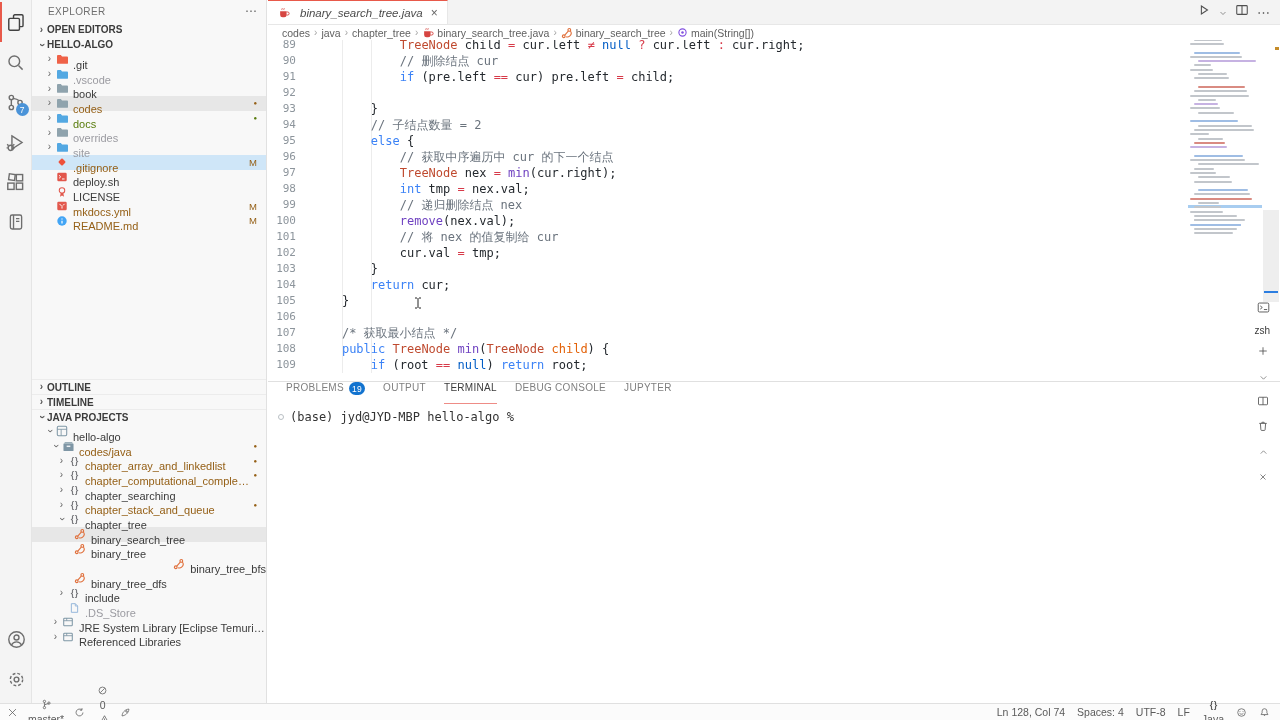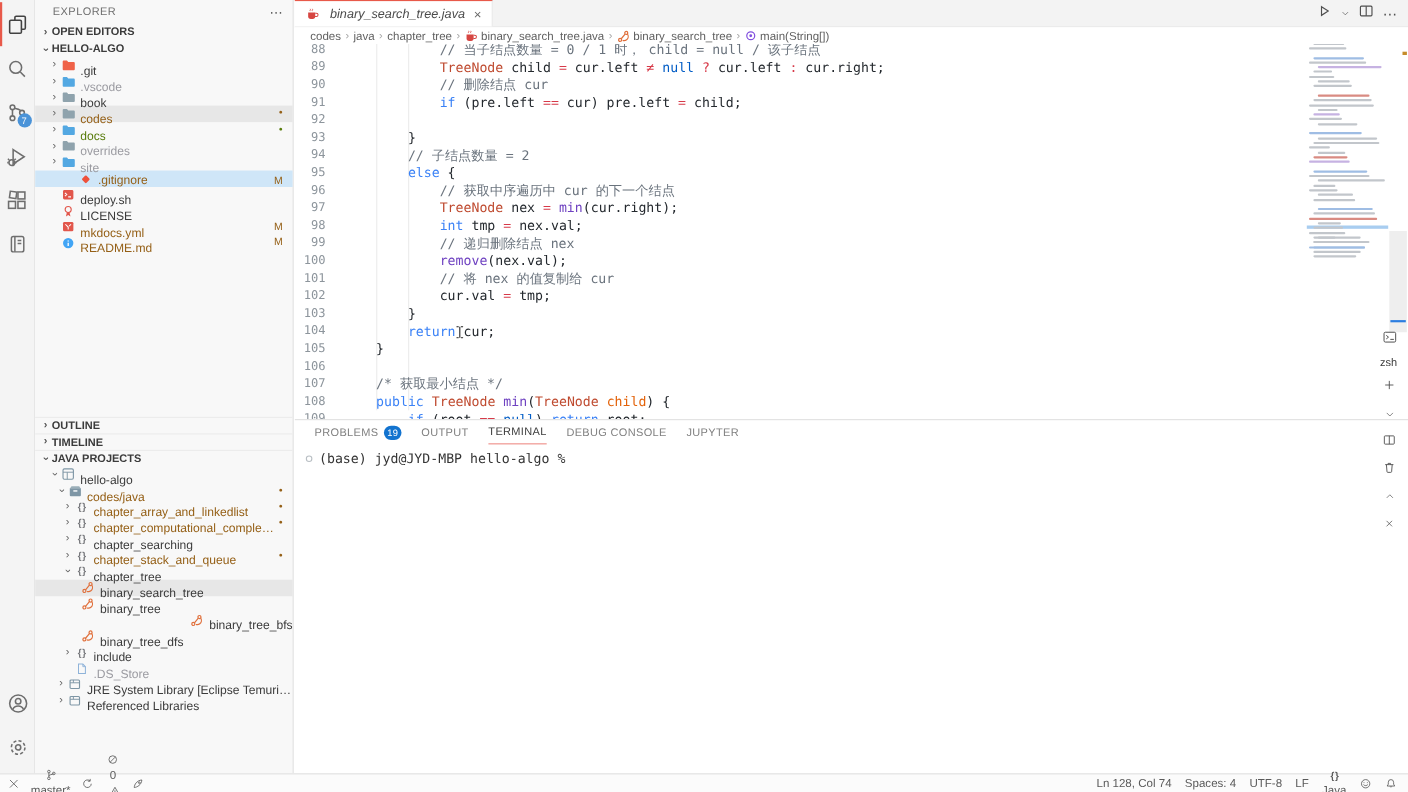--- a/index.html
+++ b/index.html
@@ -75,21 +75,21 @@
   .overview{position:absolute;top:0;right:0;width:18px;height:100%;}
   .ov-thumb{position:absolute;left:1px;right:1px;top:185px;height:92px;background:rgba(90,90,90,.10);}
   .ov-cursor{position:absolute;left:2px;right:2px;top:266px;height:2px;background:#2b7de0;}
   .ov-tick{position:absolute;right:1px;width:4px;height:3px;background:#c58c2a;}
 
   .mouse-ibeam{position:absolute;left:146px;top:270px;width:8px;height:12px;z-index:6;}
 
   
   .panel{position:absolute;top:381px;left:0;right:0;bottom:0;background:#fff;border-top:1px solid #e0e0e0;}
   .panel-header{position:absolute;top:0;left:0;right:0;height:22px;display:flex;align-items:center;padding:0 8px 0 18px;}
-  .ptab{font-size:10px;letter-spacing:.3px;color:#808080;margin-right:18px;display:flex;align-items:center;gap:5px;cursor:pointer;height:22px;}
+  .ptab{font-size:10px;letter-spacing:.3px;color:#808080;margin-right:18px;display:flex;gap:5px;cursor:pointer;height:22px;}
   .ptab.active{color:#3b3b3b;border-bottom:1.5px solid #ee8c86;}
   .pbadge{background:#1273cf;color:#fff;border-radius:8px;min-width:14px;height:13px;font-size:8.5px;display:flex;align-items:center;justify-content:center;padding:0 3px;}
   .panel-actions{margin-left:auto;display:flex;align-items:center;gap:7px;color:#4f4f4f;flex-direction:column;}
   .panel-actions svg{stroke:#4f4f4f;fill:none;stroke-width:1.1;cursor:pointer;}
   .shell-label{font-size:10px;color:#3b3b3b;margin-right:2px;}
   .terminal-line{position:absolute;top:28px;left:10px;display:flex;align-items:center;gap:6px;font-family:"DejaVu Sans Mono",monospace;font-size:12px;color:#333;}
   .prompt-circle{width:6px;height:6px;border:1px solid #b9bfc4;border-radius:50%;}
 
   
   .statusbar{position:absolute;left:0;right:0;bottom:0;height:17px;background:#fbfbfb;border-top:1px solid #e0e0e0;display:flex;align-items:center;font-size:10.5px;color:#5a5a5a;}
@@ -236,21 +236,21 @@
         </div>
         <div class="trow" style="padding-left: 12px;">
           <span class="chev">›</span>
           <span class="ticon">
             <svg width="13" height="11" viewBox="0 0 14 12">
               <path d="M1 2.2 a1 1 0 0 1 1-1 h3.2 l1.3 1.5 h5.5 a1 1 0 0 1 1 1 v6 a1 1 0 0 1 -1 1 h-10 a1 1 0 0 1 -1-1 z" fill="#53a8e2"></path>
             </svg>
           </span>
           <span class="tlabel git-ign">site</span>
         </div>
-        <div class="trow sel-blue" style="padding-left: 28px; align-items: flex-end;">
+        <div class="trow sel-blue" style="padding-left: 12px;">
           <span class="chev"></span>
           <span class="ticon">
             <svg width="12" height="12" viewBox="0 0 14 14">
               <rect x="3.8" y="3.8" width="6.4" height="6.4" rx="1.2" transform="rotate(45 7 7)" fill="#ee513b"></rect>
             </svg>
           </span>
           <span class="tlabel git-mod">.gitignore</span>
           <span class="tbadge bM git-mod">M</span>
         </div>
         <div class="trow" style="padding-left: 12px;">
@@ -535,24 +535,20 @@
             </svg>
           </span>
           <span>main(String[])</span>
         </span>
       </div>
 
     <div class="editor">
       <div class="indent-guide" style="left:74px;height:336px;"></div>
       <div class="indent-guide" style="left:103px;height:336px;"></div>
       <div id="code">
-          <div class="cline">
-            <span class="ln">88</span>
-            <span class="lc"><span class="tok-c">            // 当子结点数量 = 0 / 1 时， child = null / 该子结点</span></span>
-          </div>
           <div class="cline">
             <span class="ln">89</span>
             <span class="lc"><span class="tok-d">            </span><span class="tok-t">TreeNode</span><span class="tok-d"> child </span><span class="tok-o">=</span><span class="tok-d"> cur.left </span><span class="tok-o">≠</span><span class="tok-d"> </span><span class="tok-n">null</span><span class="tok-d"> </span><span class="tok-o">?</span><span class="tok-d"> cur.left </span><span class="tok-o">:</span><span class="tok-d"> cur.right;</span></span>
           </div>
           <div class="cline">
             <span class="ln">90</span>
             <span class="lc"><span class="tok-d">            </span><span class="tok-c">// 删除结点 cur</span></span>
           </div>
           <div class="cline">
             <span class="ln">91</span>

